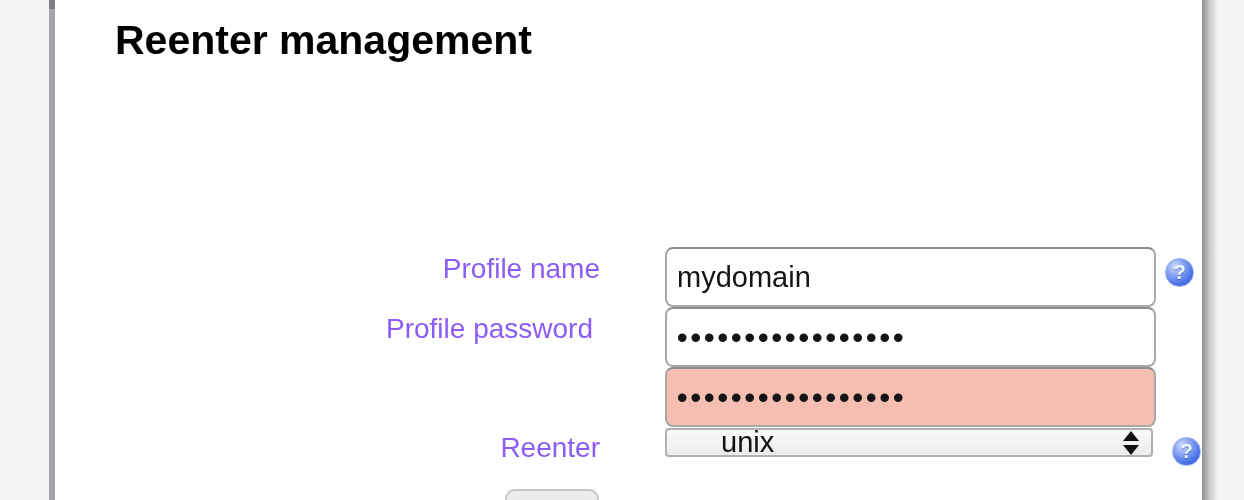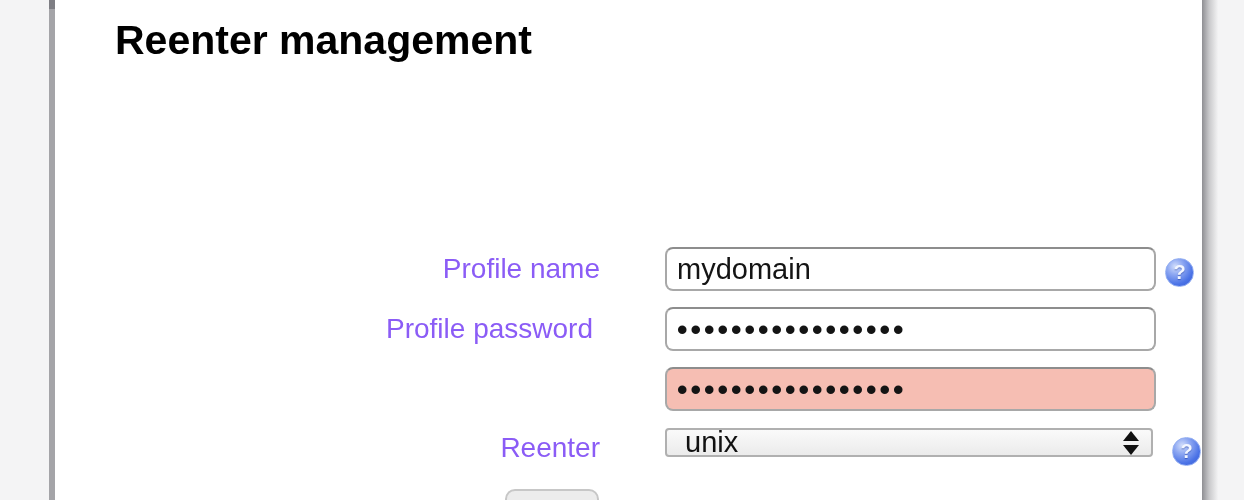--- a/index.html
+++ b/index.html
@@ -35,37 +35,38 @@
     font-size:29px; font-weight:bold; color:#000;
   }
 
   
   .row-label {
     position:absolute; left:250px; width:350px; height:44px;
     display:flex; align-items:center; justify-content:flex-end;
     font-size:28px; color:#8b5cf6; white-space:nowrap;
   }
   .field {
-    position:absolute; left:665px; width:491px; height:44px;
+    position:absolute; left:665px; width:491px; height:60px;
     border:2px solid #a8a8a8; border-top-color:#8d8d8d;
     border-radius:8px; background:#fff;
     font-family:"Liberation Sans", sans-serif;
     font-size:29px; color:#141414; padding:0 10px;
     outline:none;
   }
   .field.pwd { font-size:30px; letter-spacing:3px; font-weight:bold; padding-top:2px; }
   .field.error { background:#f6beb3; }
 
   
   .select-box {
     position:absolute; left:665px; top:428px; width:488px; height:29px;
     border:2px solid #b0b0b0; border-radius:4px;
     background:linear-gradient(to bottom,#fafafa 0%, #f1f1f1 60%, #ebebeb 100%);
     display:flex; align-items:center;
     cursor:default;
+    padding-left:36px;
   }
   .select-box .sel-text {
     margin-left:18px; font-size:29px; color:#111;
   }
   .stepper {
     position:absolute; right:12px; top:50%; transform:translateY(-50%);
     display:flex; flex-direction:column; align-items:center; gap:4px;
   }
   .tri-up   { width:0; height:0; border-left:8px solid transparent; border-right:8px solid transparent; border-bottom:10px solid #111; }
   .tri-down { width:0; height:0; border-left:8px solid transparent; border-right:8px solid transparent; border-top:10px solid #111; }

